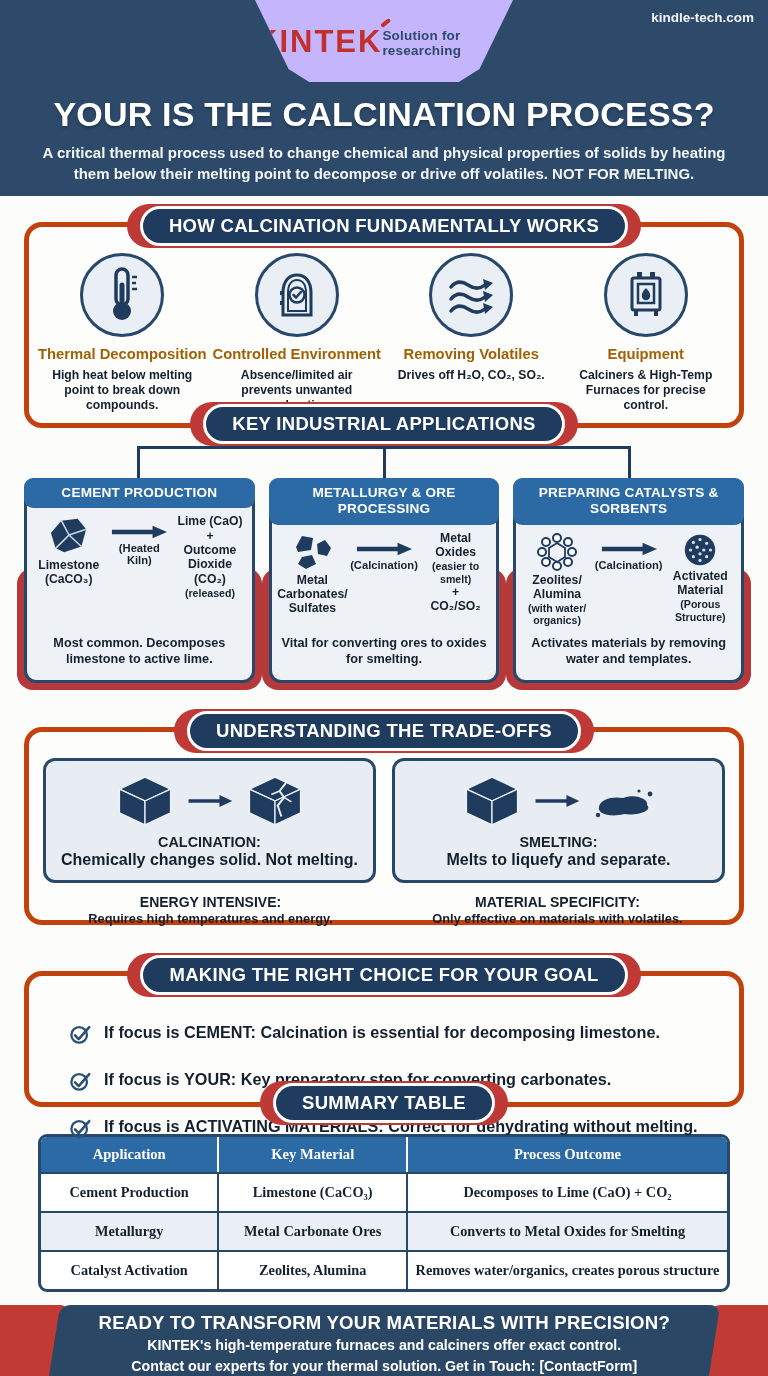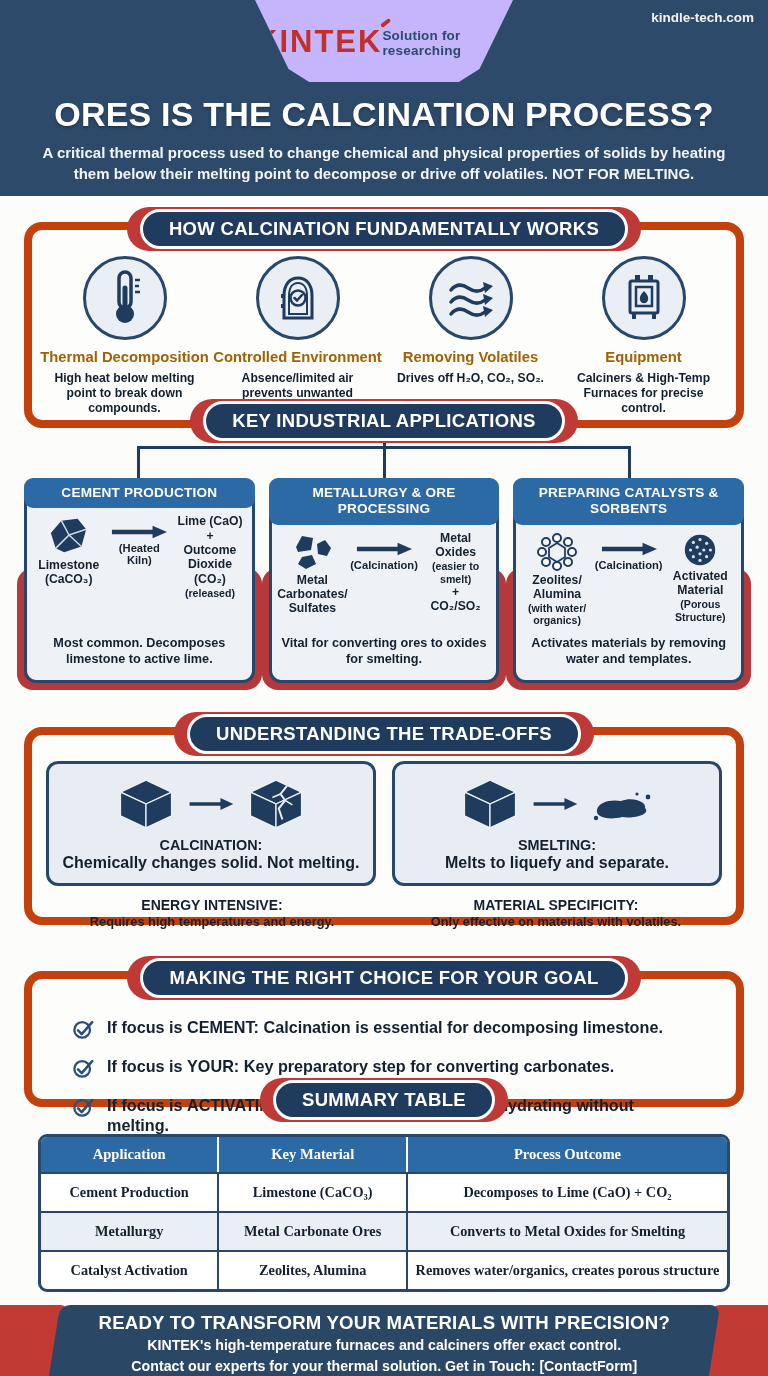--- a/index.html
+++ b/index.html
@@ -20,21 +20,21 @@
 
   
   .pill { position:relative; display:inline-block; }
   .pill-red { position:absolute; top:-2px; bottom:-2px; left:-13px; right:-13px; background:#bf3936; border-radius:999px; }
   .pill-body { position:relative; display:inline-block; background:#1f3b5e; color:#fff; border:3px solid #fff;
     border-radius:999px; padding:6px 26px; font-weight:800; font-size:18.5px; letter-spacing:.3px; white-space:nowrap; }
   .pill-top { position:absolute; top:-21px; left:0; right:0; text-align:center; z-index:6; }
   .pill-btm { position:absolute; bottom:-21px; left:0; right:0; text-align:center; z-index:6;text-decoration:underline; }
 
   
-  .sbox { position:relative; margin:0 24px; background:#fdfdfc; border:8px solid #c2410c; border-radius:18px; }
+  .sbox { position:relative; margin:0 24px; background:#fdfdfc; border:5px solid #c2410c; border-radius:18px; }
 
   
   .box-fund { margin-top:26px; height:206px; }
   .fund-grid { display:grid; grid-template-columns:repeat(4,1fr); padding:26px 8px 10px; gap:4px; text-align:center; }
   .fund-icon { width:84px; height:84px; border-radius:50%; background:#e9eff5; border:3px solid #27486b;
     margin:0 auto; display:flex; align-items:center; justify-content:center; }
   .fund-title { font-weight:800; font-size:14.8px; line-height:1.12; margin-top:9px; color:#a16207; }
   .fund-desc { font-size:12.2px; font-weight:600; line-height:1.25; margin-top:5px; color:#131f2b; padding:0 6px; }
 
   
@@ -70,21 +70,21 @@
   .to-icons { display:flex; align-items:center; justify-content:center; gap:10px; padding:4px 0 5px; }
   .to-label { font-weight:800; font-size:14.4px; }
   .to-desc { font-weight:600; font-size:16px; margin-top:1px; }
   .to-feet { display:flex; gap:16px; padding:11px 2px 0; text-align:center; }
   .to-foot { flex:1; }
   .tf-label { font-weight:800; font-size:14px; }
   .tf-desc { font-weight:600; font-size:12.8px; margin-top:1px; }
 
   
   .box-choice { margin-top:46px; height:136px; padding:22px 40px 0; }
-  .chk { display:flex; gap:11px; align-items:flex-start; margin-top:16px; font-size:16.2px; line-height:1.25; }
+  .chk { display:flex; gap:11px; align-items:flex-start; margin-top:24px; font-size:16.2px; line-height:1.25; }
   .chk:first-of-type { margin-top:0; }
   .chk-pre, .chk-post { font-weight:600; }
   .chk-bold { font-weight:800; }
 
   
   .sum-table { margin:27px 38px 0; border:3px solid #27486b; border-radius:9px; overflow:hidden; background:#fff; }
   .trow { display:grid; grid-template-columns:26% 27.5% 46.5%;font-family:Liberation Serif, serif; }
   .th { background:#2c6aa5; color:#fff; font-weight:800; font-size:14.6px; padding:9px 4px; text-align:center; border-right:2.5px solid #fff; }
   .th:last-child { border-right:none; }
   .td { padding:10px 6px; text-align:center; font-weight:700; font-size:14.3px; border-right:2.5px solid #27486b; border-top:2.5px solid #27486b; line-height:1.2; display:flex; align-items:center; justify-content:center; }
@@ -108,21 +108,21 @@
 <body>
 
 <div class="page">
 
   <header class="hero">
     <div class="hero-site">kindle-tech.com</div>
     <div class="hero-trap">
       <div class="logo">KINTEK</div>
       <div class="hero-tagline">Solution for researching</div>
     </div>
-    <h1 class="hero-title">ORES IS THE CALCINATION PROCESS?</h1>
+    <h1 class="hero-title">YOUR IS THE CALCINATION PROCESS?</h1>
     <div class="hero-sub">
       <div>A critical thermal process used to change chemical and physical properties of solids by heating</div>
       <div>them below their melting point to decompose or drive off volatiles. NOT FOR MELTING.</div>
     </div>
   </header>
 
   <section class="sbox box-fund">
     <div class="pill-top">
       <span class="pill"><span class="pill-red"></span>
         <span class="pill-body">HOW CALCINATION FUNDAMENTALLY WORKS</span></span>

